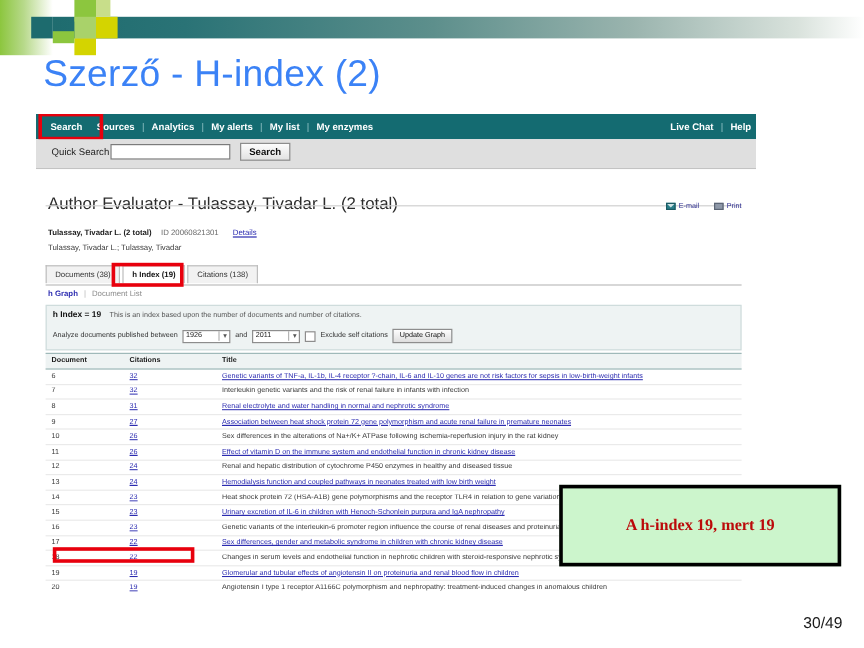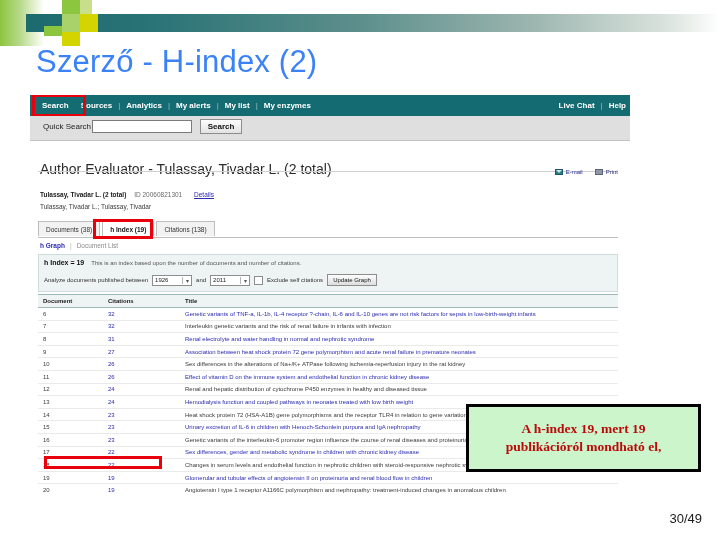--- a/index.html
+++ b/index.html
@@ -385,16 +385,15 @@
           </div>
         </div>
       <div class="red-box-row" id="row-highlight" style="top: 161.8px;"></div>
     </div>
 
   </div>
 </div>
 
 <div id="callout">
   <div>A h-index 19, mert 19</div>
-  <div>publikációról mondható el,</div>
 </div>
 
 <div id="page-number">30/49</div>
 
 </body></html>

